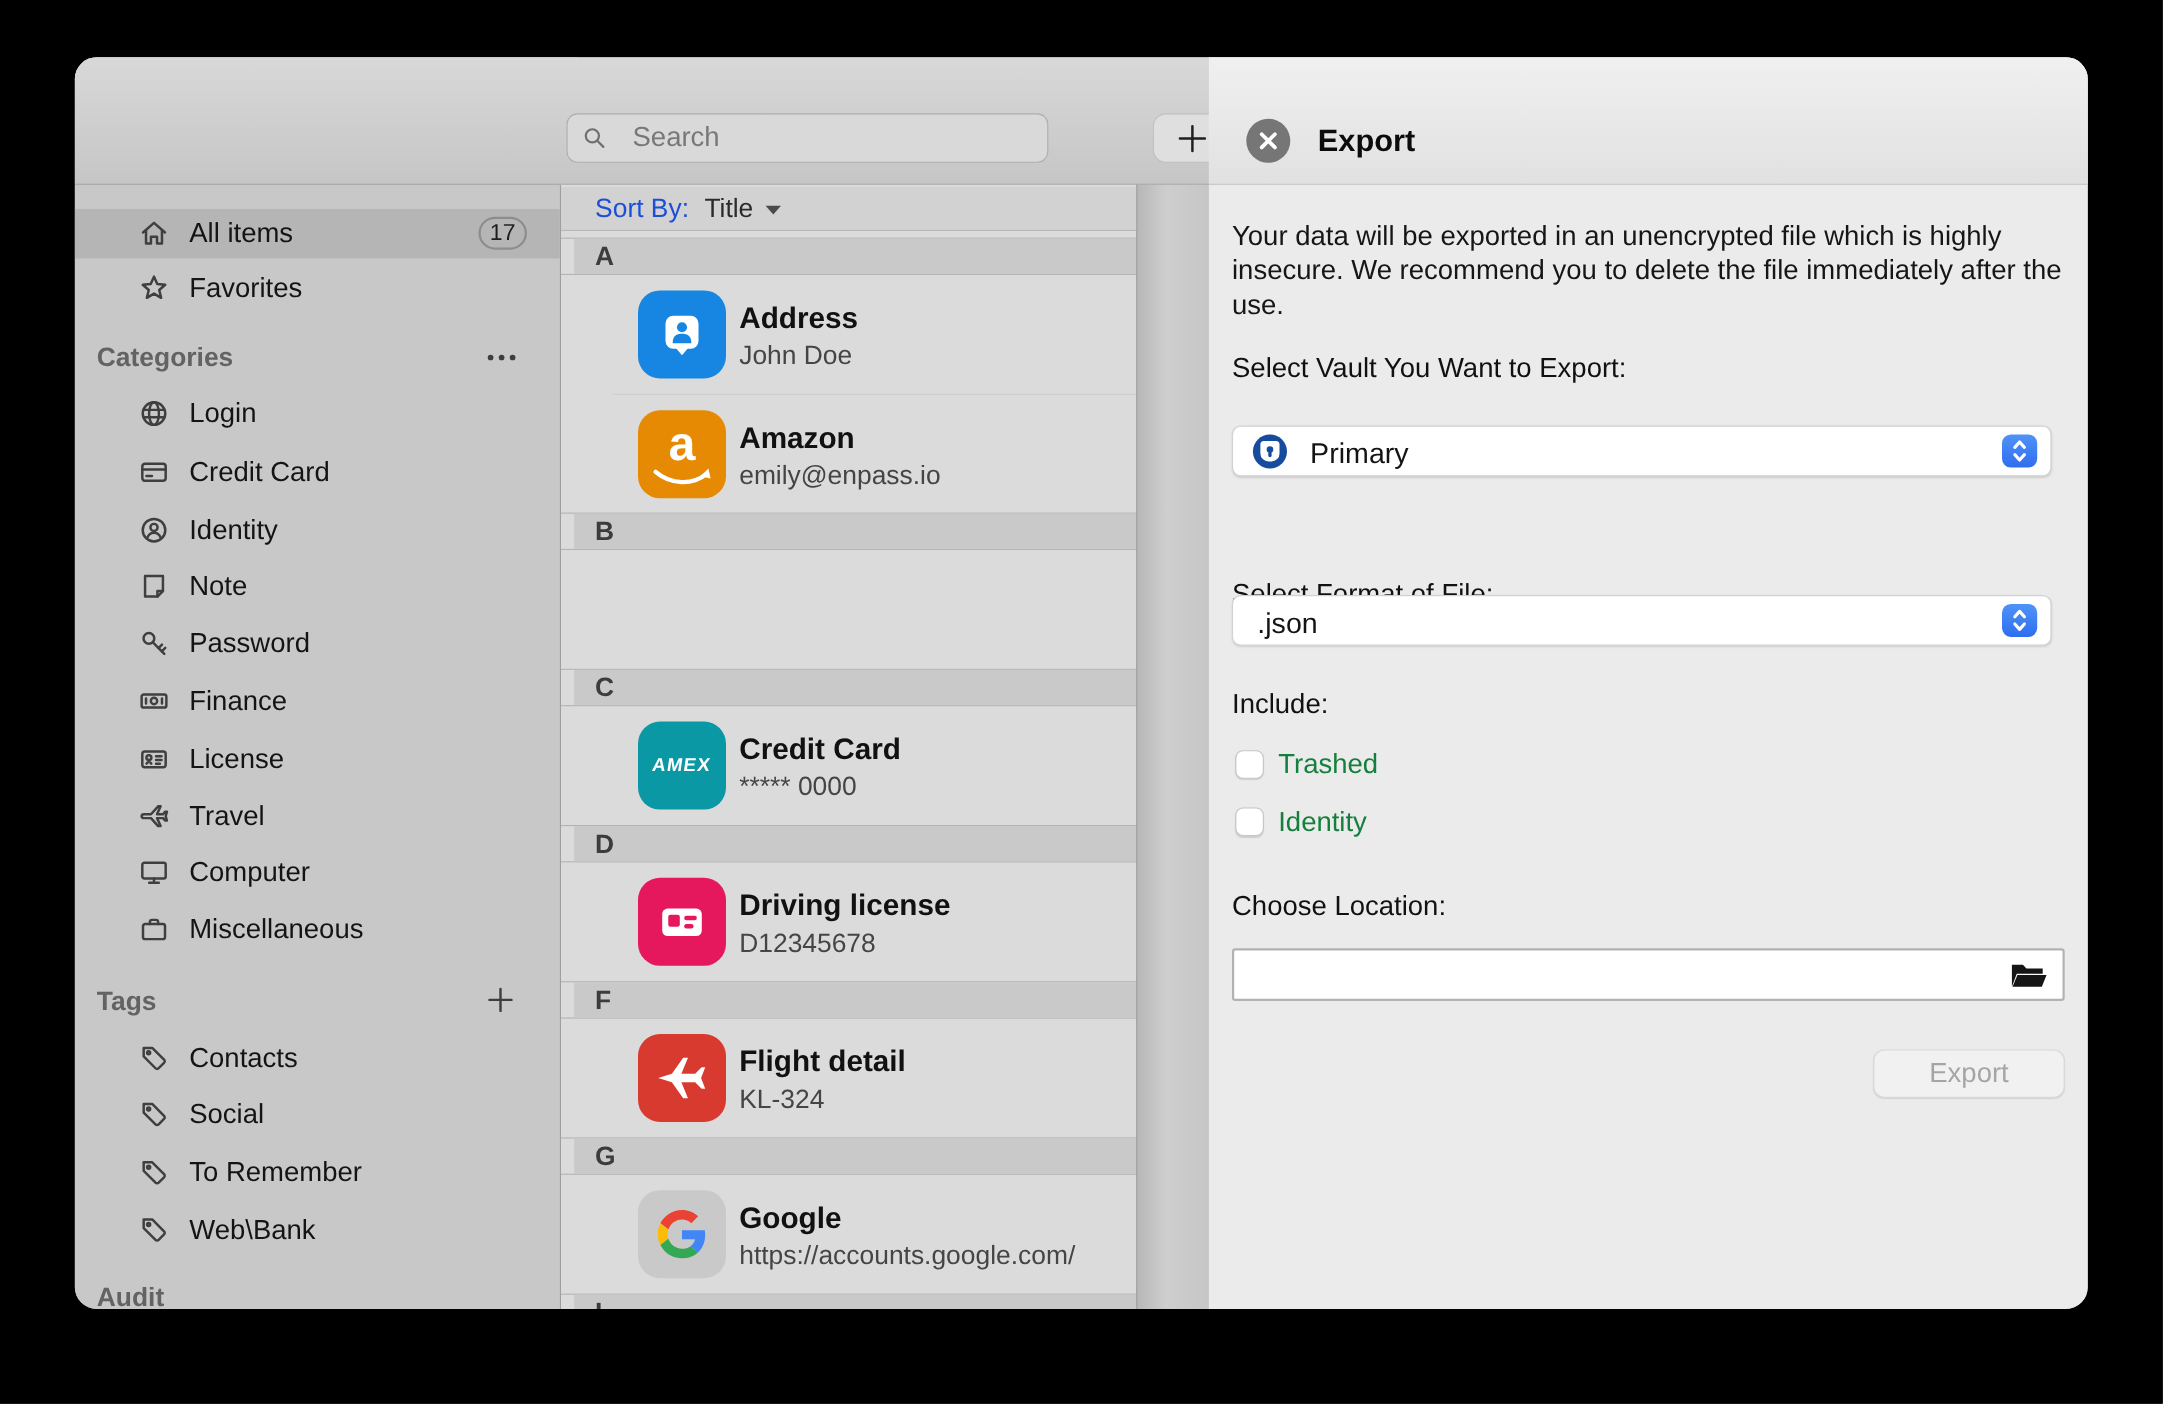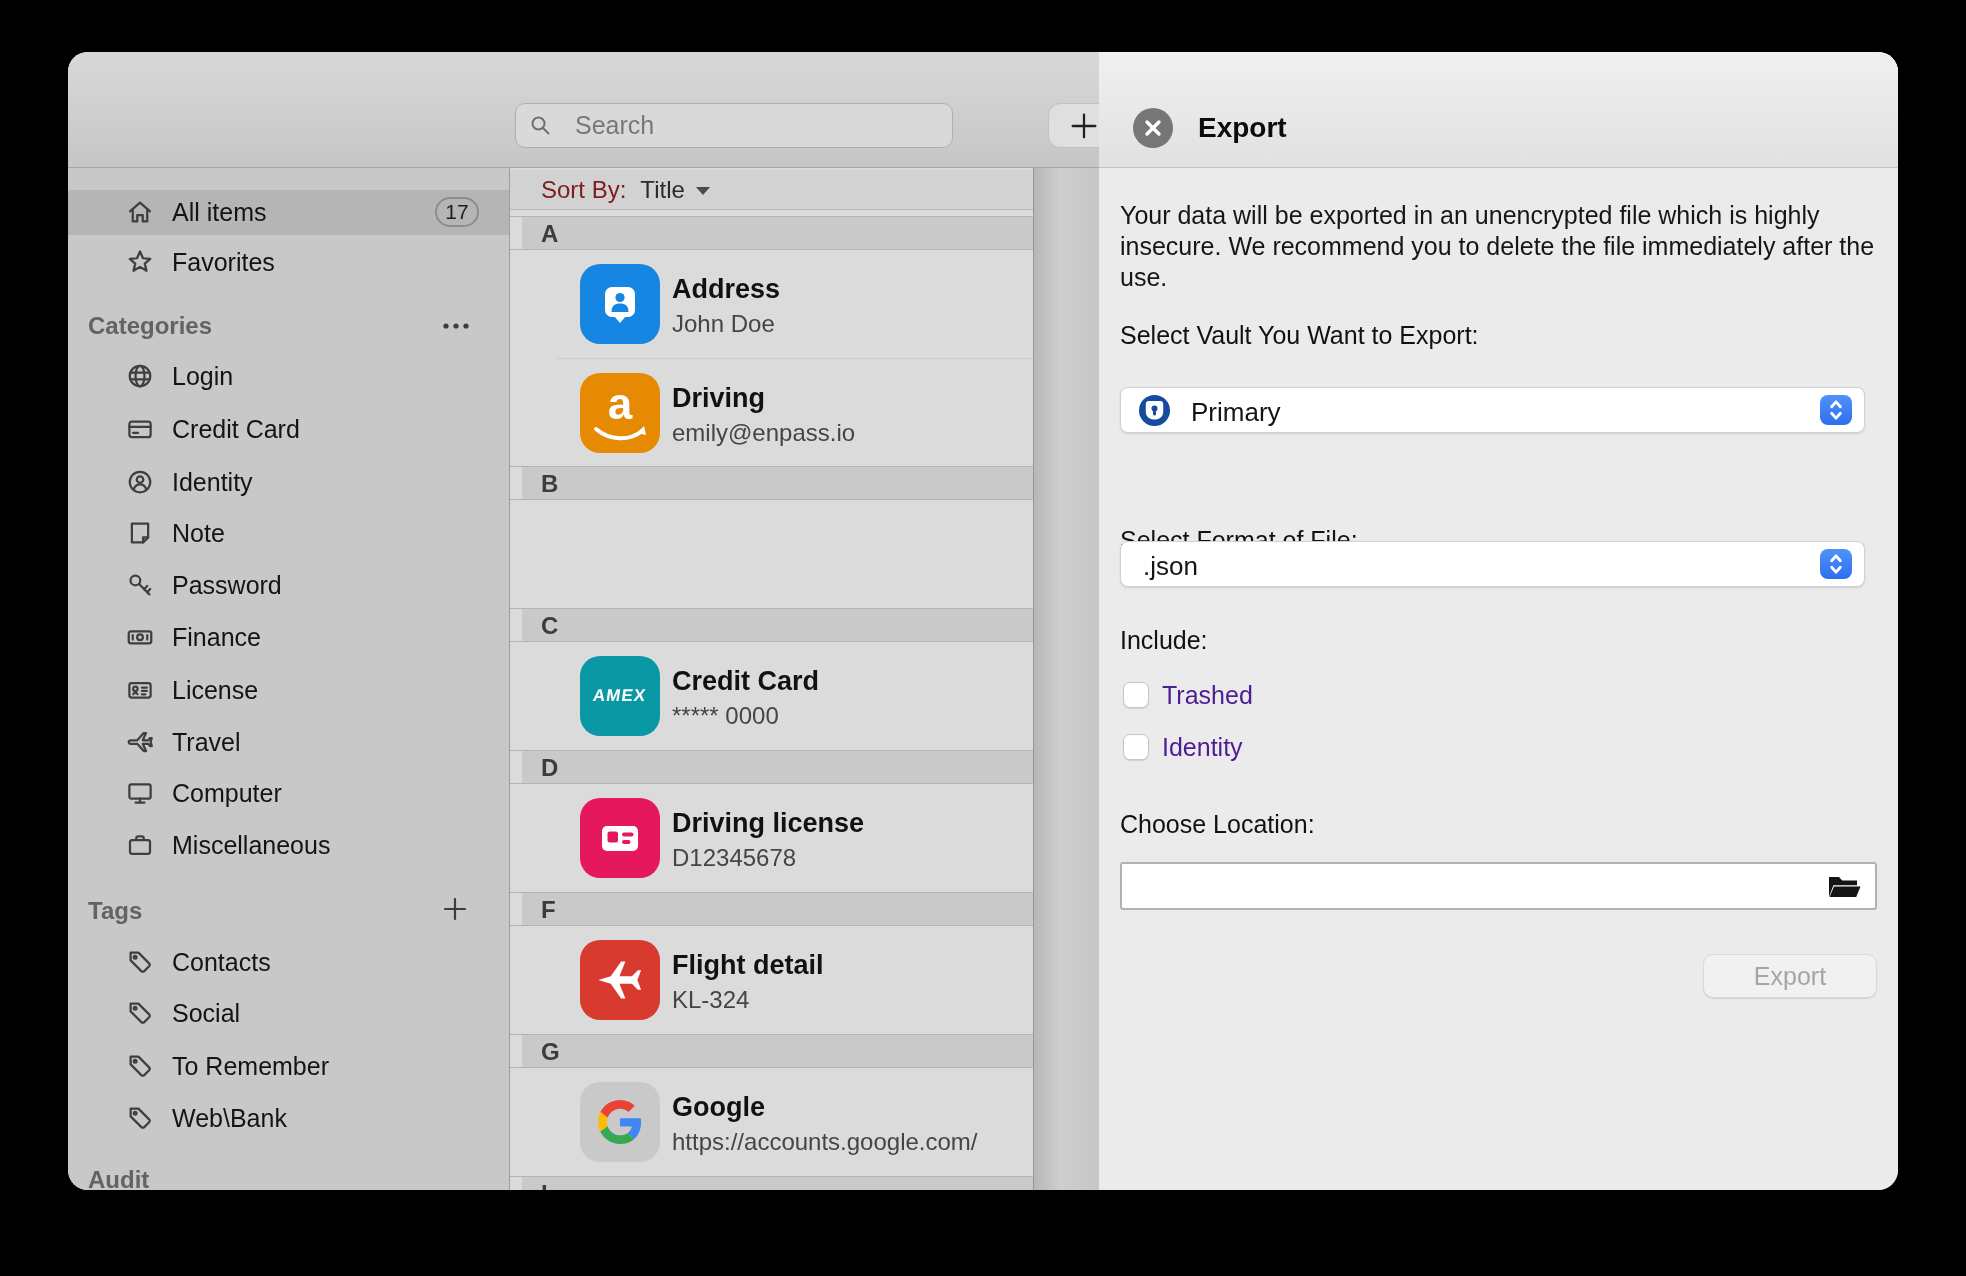--- a/index.html
+++ b/index.html
@@ -38,21 +38,21 @@
           font-family:"Liberation Sans",sans-serif;}
   .search input::placeholder{color:#787878;}
   .addbtn{position:absolute;left:980px;top:51px;width:72px;height:45px;background:#dfdfdf;border:1px solid #c0c0c0;
           border-radius:12px;box-sizing:border-box;display:flex;align-items:center;justify-content:center;}
   .addbtn svg{width:34px;height:34px;stroke:#1f1f1f;stroke-width:2.4;stroke-linecap:round;}
 
   
   .listcol{position:absolute;left:441px;top:116px;width:524px;height:1022px;background:#dbdbdb;border-left:1px solid #9e9e9e;box-sizing:border-box;}
   .sortrow{position:absolute;left:0;top:2px;width:524px;height:40px;background:#d2d2d2;border-bottom:1px solid #b7b7b7;
            box-sizing:border-box;display:flex;align-items:center;padding-left:31px;}
-  .sortrow .sl{font-size:24px;color:#7f1d1d;}
+  .sortrow .sl{font-size:24px;color:#1d4ed8;}
   .sortrow .sv{font-size:24px;color:#2b2b2b;margin-left:14px;}
   .caret{width:0;height:0;border-left:7px solid transparent;border-right:7px solid transparent;
          border-top:8px solid #4a4a4a;margin-left:11px;margin-top:3px;}
   .band{position:absolute;left:0;width:524px;height:34px;border-top:1px solid #b4b4b4;border-bottom:1px solid #b4b4b4;box-sizing:border-box;}
   .band .bfill{position:absolute;left:12px;top:0;right:0;bottom:0;background:#c9c9c9;}
   .band .bletter{position:absolute;left:31px;top:3px;font-size:24px;font-weight:bold;color:#3c3c3c;}
   .lrow{position:absolute;left:0;width:524px;height:108px;margin-left:47px;}
   .lrow.divided{border-top:1px solid #cdcdcd;box-sizing:border-box;}
   .tile{position:absolute;left:23px;top:14px;width:80px;height:80px;border-radius:20px;
         display:flex;align-items:center;justify-content:center;overflow:hidden;}
@@ -77,21 +77,21 @@
   .plabel{position:absolute;left:21px;font-size:25px;color:#111;}
   .pselect{position:absolute;left:21px;width:745px;height:46px;background:#fff;border:1px solid #d2d2d2;
            border-radius:8px;box-sizing:border-box;box-shadow:0 1px 2px rgba(0,0,0,0.12);}
   .pselect .ptext{position:absolute;top:9px;font-size:26px;color:#141414;}
   .stepper{position:absolute;right:12px;top:7px;width:32px;height:30px;border-radius:8px;
            background:linear-gradient(#4f93f8,#2e6ef0);display:flex;align-items:center;justify-content:center;}
   .stepper svg{width:14px;height:24px;stroke:#fff;stroke-width:2.6;fill:none;stroke-linecap:round;stroke-linejoin:round;}
   .vicon{position:absolute;left:18px;top:7px;width:31px;height:31px;border-radius:50%;background:#164b9e;}
   .checkbox{position:absolute;left:24px;width:26px;height:26px;background:#fff;border:1px solid #c6c6c6;
             border-radius:7px;box-sizing:border-box;box-shadow:0 1px 1px rgba(0,0,0,0.12);}
-  .cklabel{position:absolute;left:63px;font-size:25px;color:#4c1d95;}
+  .cklabel{position:absolute;left:63px;font-size:25px;color:#15803d;}
   .locinput{position:absolute;left:21px;top:810px;width:757px;height:48px;background:#fff;border:2px solid #b2b2b2;
             border-radius:3px;box-sizing:border-box;}
   .locinput input{position:absolute;left:10px;top:4px;width:690px;height:36px;border:none;outline:none;font-size:24px;
             font-family:"Liberation Sans",sans-serif;background:transparent;}
   .folderbtn{position:absolute;right:14px;top:9px;width:34px;height:28px;}
   .exportbtn{position:absolute;left:604px;top:902px;width:174px;height:44px;background:#f1f1f1;border:1px solid #d9d9d9;
              border-radius:10px;box-sizing:border-box;box-shadow:0 1px 1px rgba(0,0,0,0.10);
              text-align:center;line-height:42px;font-size:25px;color:#a5a5a5;}
 </style>
 </head>
@@ -326,21 +326,21 @@
         <div class="ls">John Doe</div>
       </div>
       <div class="lrow divided" style="top:190px">
         <div class="tile" style="background:#e78a03">
           <div class="amz-a">a</div>
           <svg width="56" height="20" viewBox="0 0 56 20" style="position:absolute;left:12px;top:52px">
               <path d="M4 4 C18 16 38 16 50 6" fill="none" stroke="#fff" stroke-width="4" stroke-linecap="round"></path>
               <polygon points="52,1 54,10 45,8" fill="#fff"></polygon>
             </svg>
         </div>
-        <div class="lt">Driving</div>
+        <div class="lt">Amazon</div>
         <div class="ls">emily@enpass.io</div>
       </div>
 
       <div class="band" style="top:298px">
         <div class="bfill"></div>
           <div class="bletter">B</div>
       </div>
 
       <div class="band" style="top:440px">
         <div class="bfill"></div>

